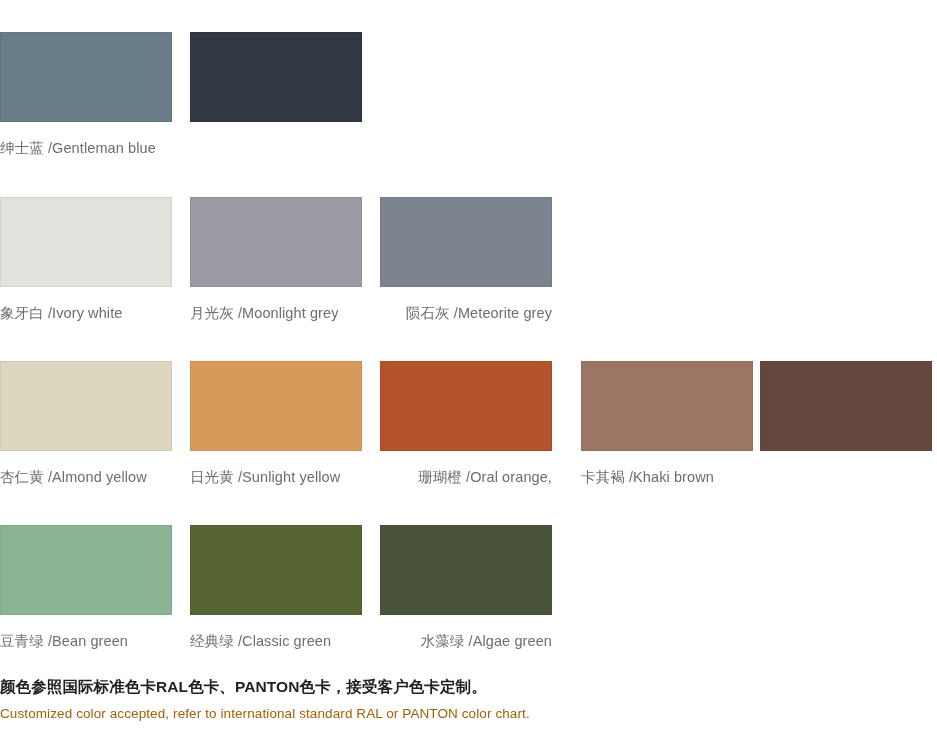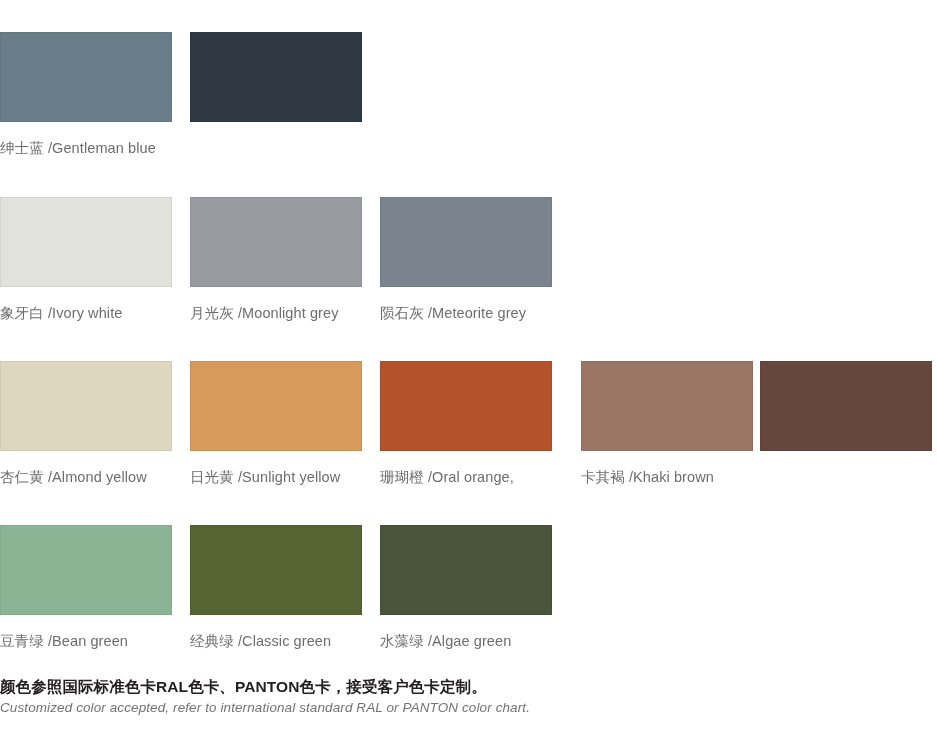--- a/index.html
+++ b/index.html
@@ -32,21 +32,21 @@
   .swatch-row.row-2 { top: 361px; }
   .swatch-row.row-3 { top: 525px; }
 
   .swatch-cell {
     position: absolute;
     top: 0;
     width: 172px;
   }
   .swatch-cell.col-0 { left: 0px; }
   .swatch-cell.col-1 { left: 190px; }
-  .swatch-cell.col-2 { left: 380px; }
+  .swatch-cell.col-2 { left: 380px; text-align: right; }
   .swatch-cell.col-3 { left: 570px; margin-left: 11px; }
   .swatch-cell.col-4 { left: 760px; }
 
   .swatch-chip {
     width: 172px;
     height: 90px;
     box-sizing: border-box;
     border: 1px solid rgba(0, 0, 0, 0.06);
   }
   .swatch-label {
@@ -66,26 +66,26 @@
   }
   .footer-cn {
     font-size: 15.5px;
     line-height: 22px;
     font-weight: bold;
     color: #231f20;
     letter-spacing: 0.1px;
     white-space: nowrap;
   }
   .footer-en {
+    margin-top: 6px;
     font-size: 13.5px;
     line-height: 19px;
-    color: #737373;
+    color: #a16207;
     letter-spacing: 0.1px;
     white-space: nowrap;
-    font-style: italic;
   }
 </style>
 </head>
 <body>
 
 <div id="palette-board">
     <div class="swatch-row row-0">
       <div class="swatch-cell col-0">
         <div class="swatch-chip" style="background-color: rgb(105, 125, 136);"></div>
         <div class="swatch-label">绅士蓝 /Gentleman blue</div>

